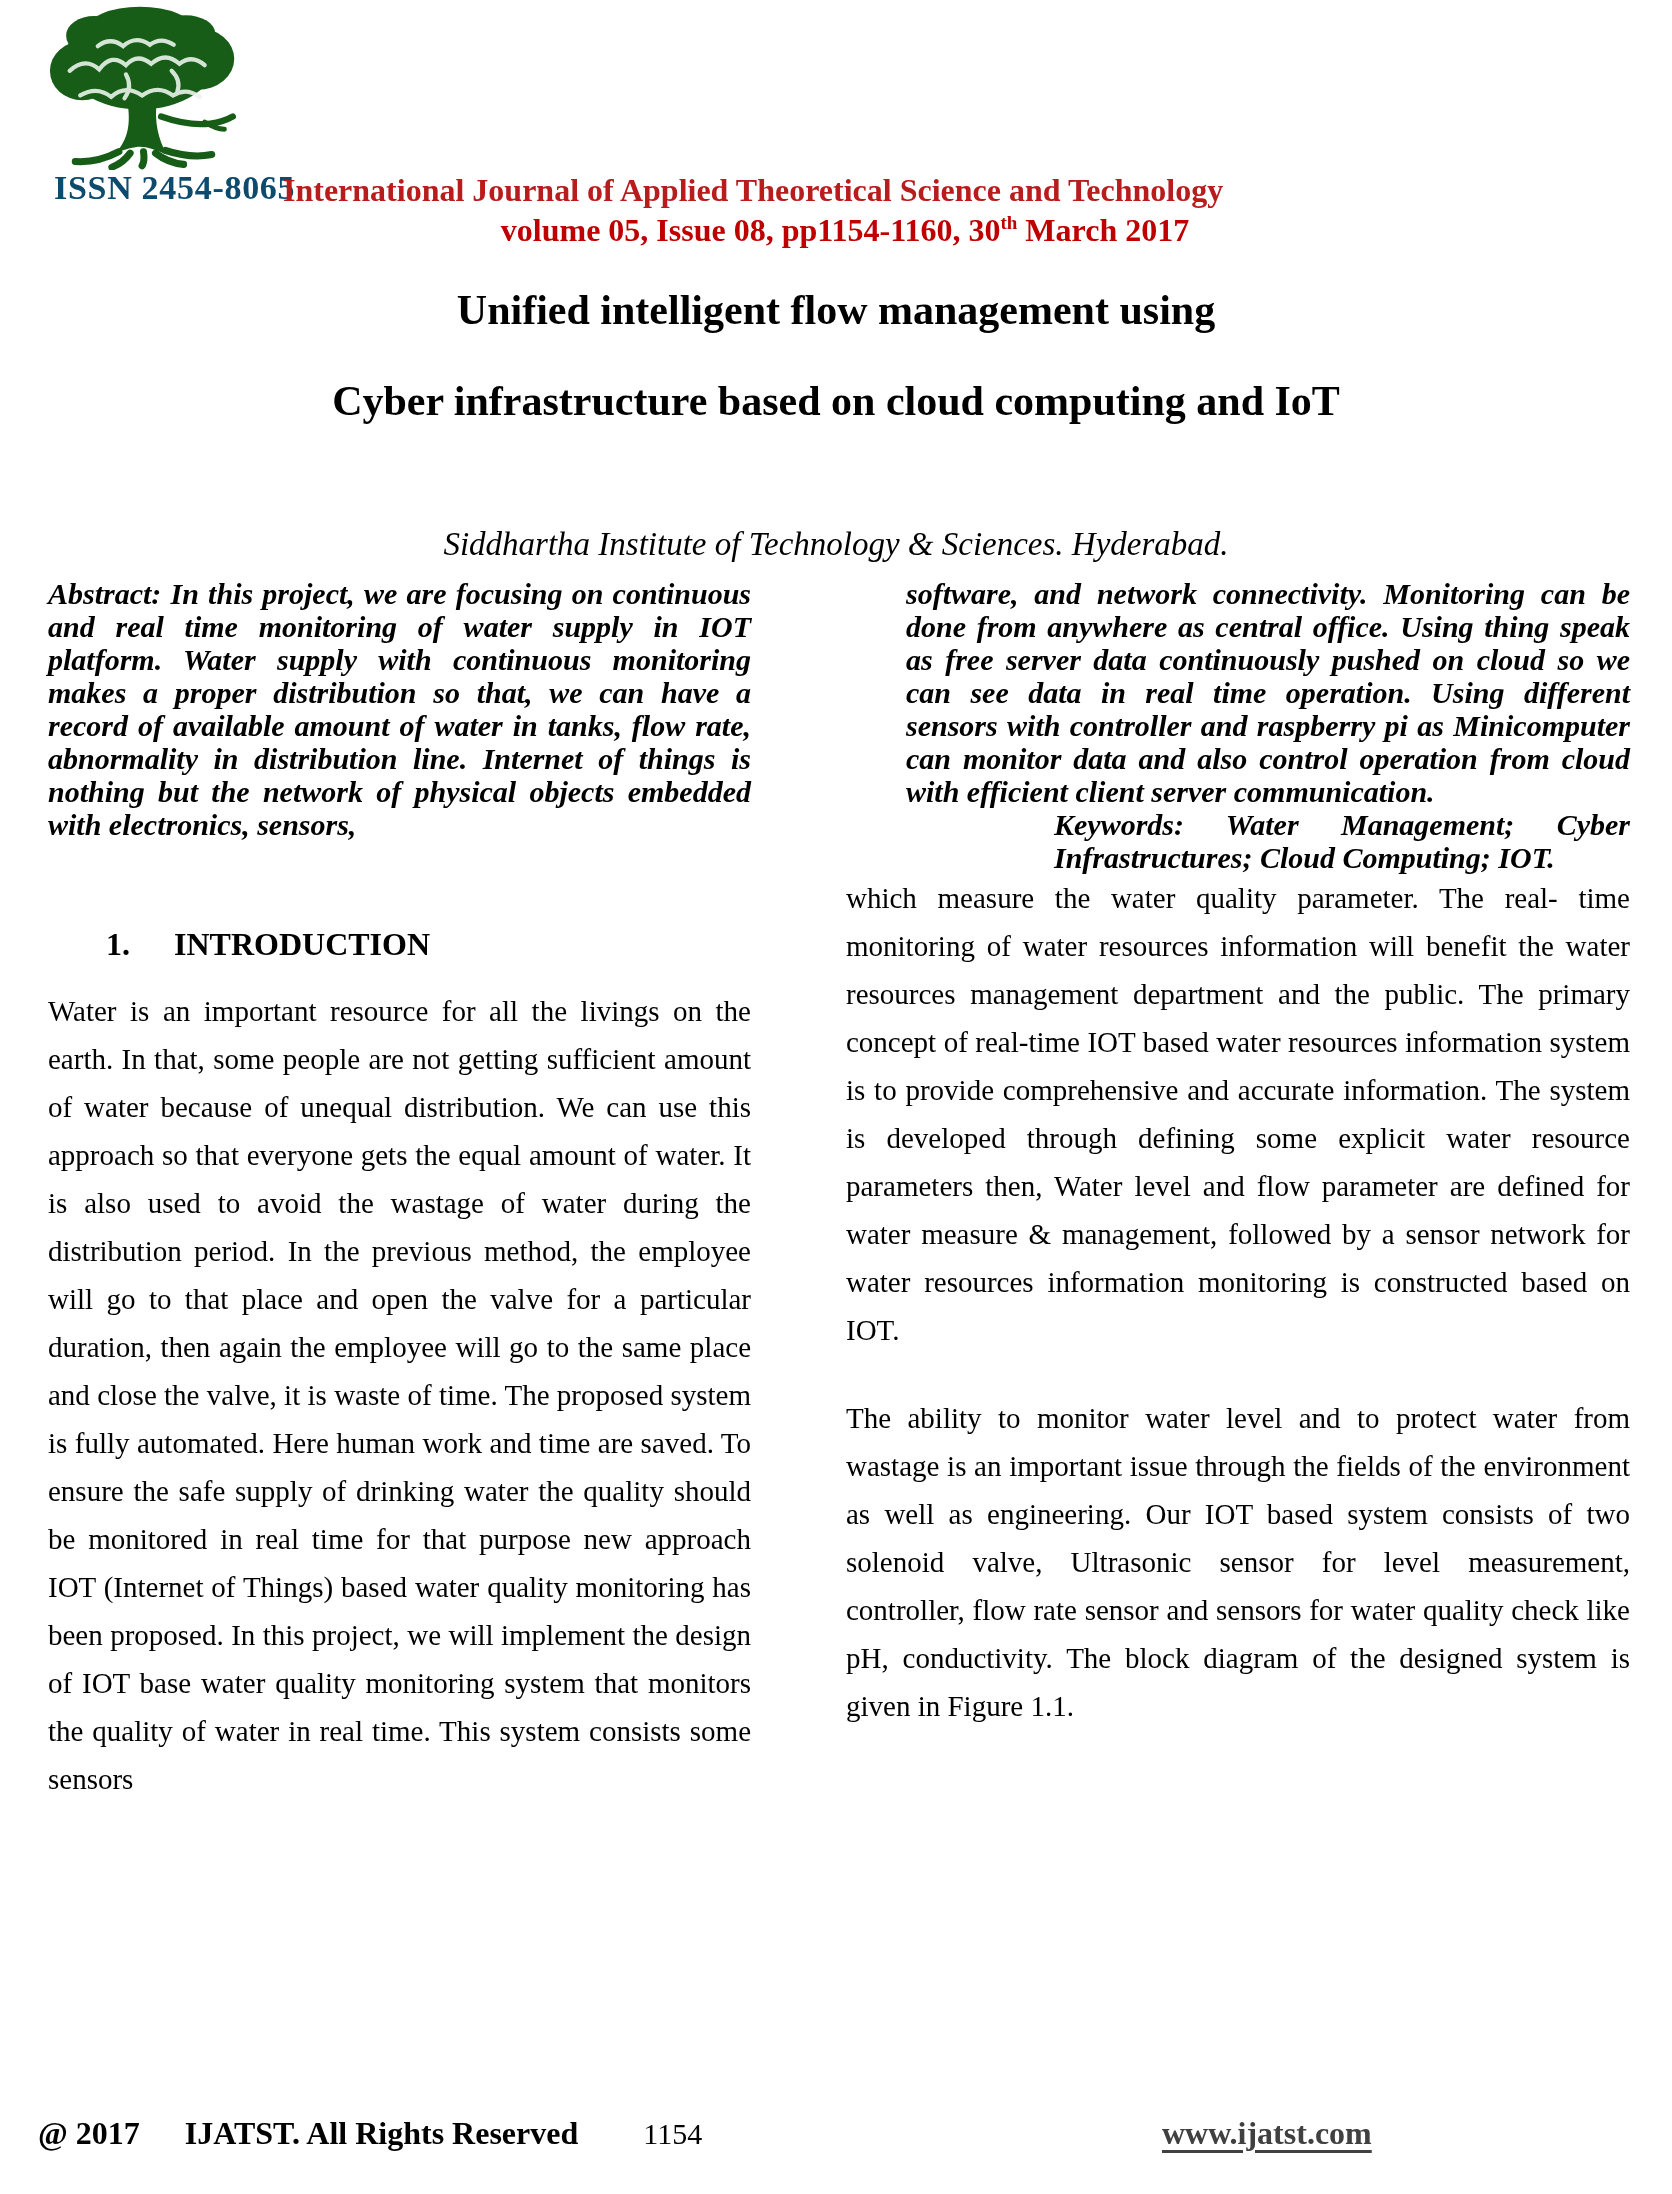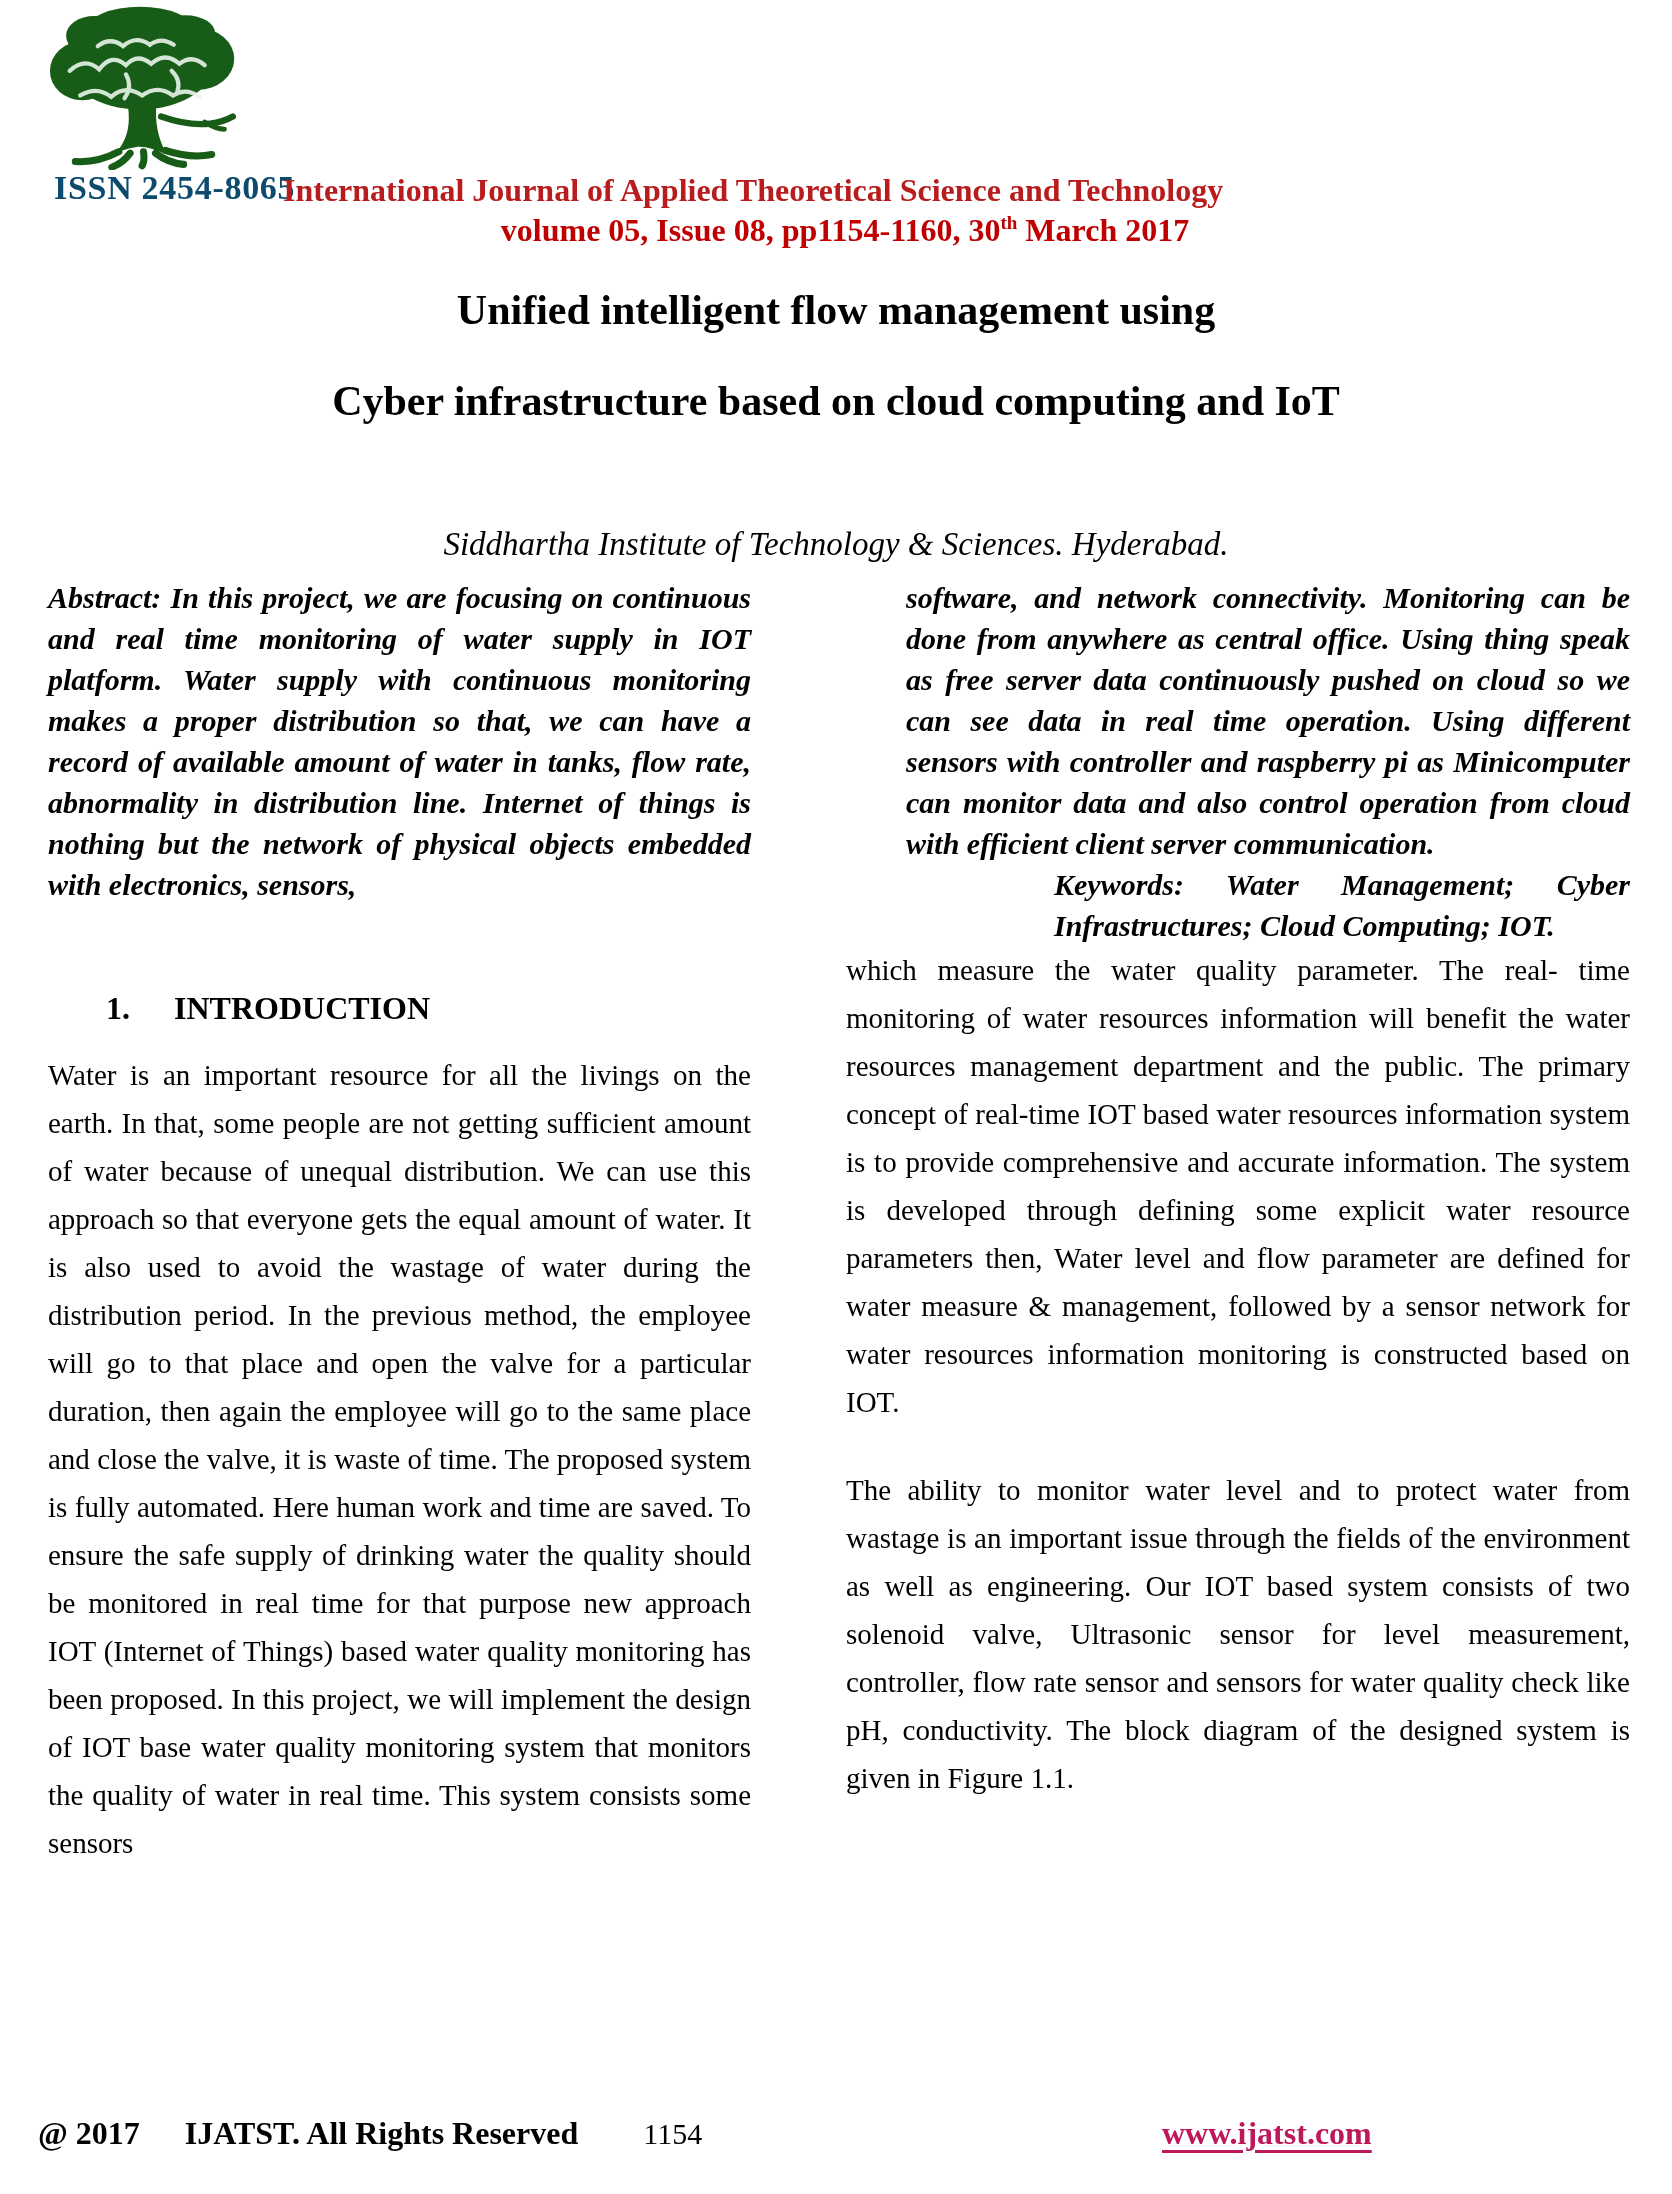--- a/index.html
+++ b/index.html
@@ -49,21 +49,21 @@
   .columns {
     position:absolute; top:577px; left:48px; width:1582px;
     display:flex; justify-content:space-between; align-items:flex-start;
   }
   .col-left  { width:703px; }
   .col-right { width:784px; }
   p { text-align:justify; }
 
   .abstract {
     font-weight:bold; font-style:italic;
-    font-size:30px; line-height:41px;
+    font-size:30px; line-height:33px;
   }
   .abstract-right { padding-left:60px; }
   .keywords { padding-left:208px; }
 
   .body-par { font-size:29px; line-height:48px; }
 
   .intro-heading {
     margin-top:85px; padding-left:58px;
     font-size:32px; font-weight:bold; white-space:nowrap;
   }
@@ -76,21 +76,21 @@
   
   .footer {
     position:absolute; top:2115px; left:38px; width:1596px; height:49px;
     font-size:32px; font-weight:bold; white-space:nowrap;
   }
   .f-copy  { margin-right:45px; }
   .f-rights{ margin-right:65px; }
   .f-page  { font-weight:normal; font-size:30px; }
   .f-link {
     position:absolute; left:1124px; top:0;
-    color:#be185d; font-weight:bold;
+    color:#404040; font-weight:bold;
     text-decoration:underline; text-decoration-thickness:2.8px; text-underline-offset:6.3px;
   }
 </style>
 </head>
 <body>
 
 <div class="page">
 
   <svg class="logo-svg" viewBox="0 0 330 236" aria-hidden="true">
     <g fill="#175c17">

